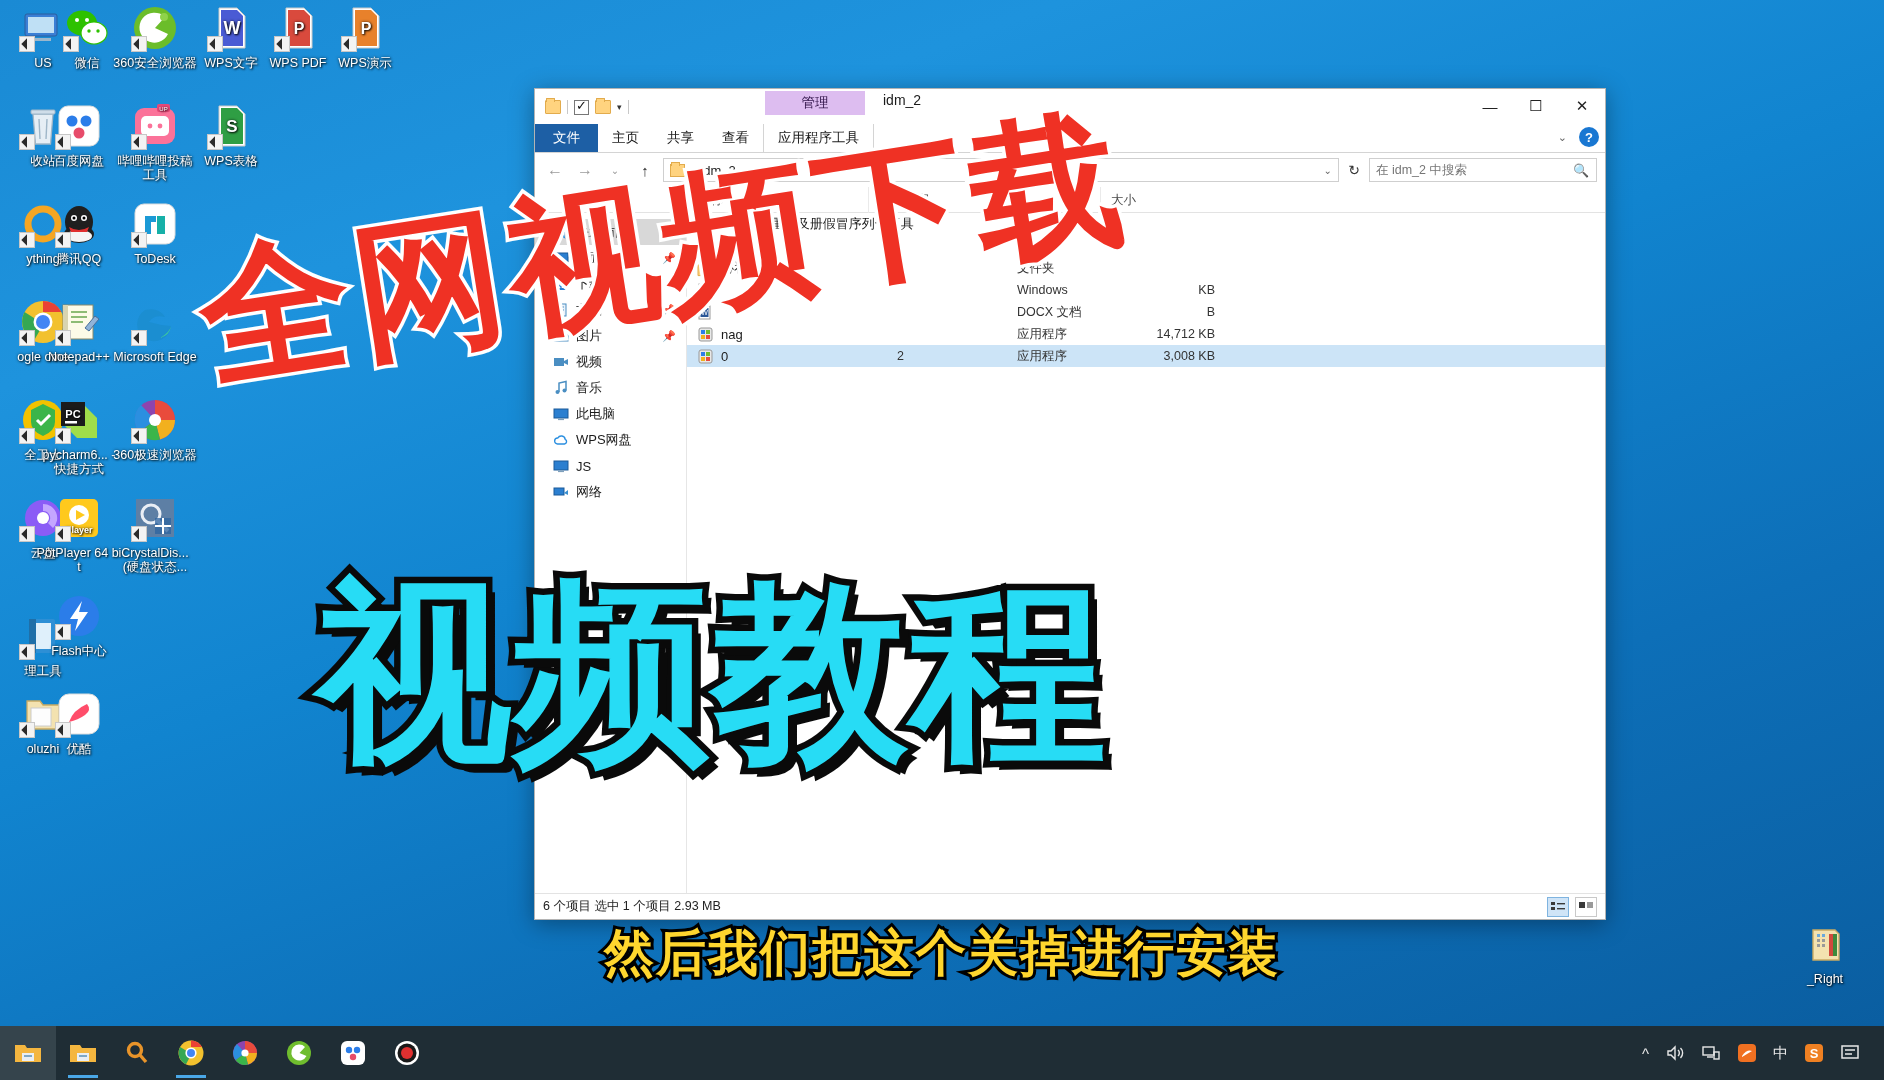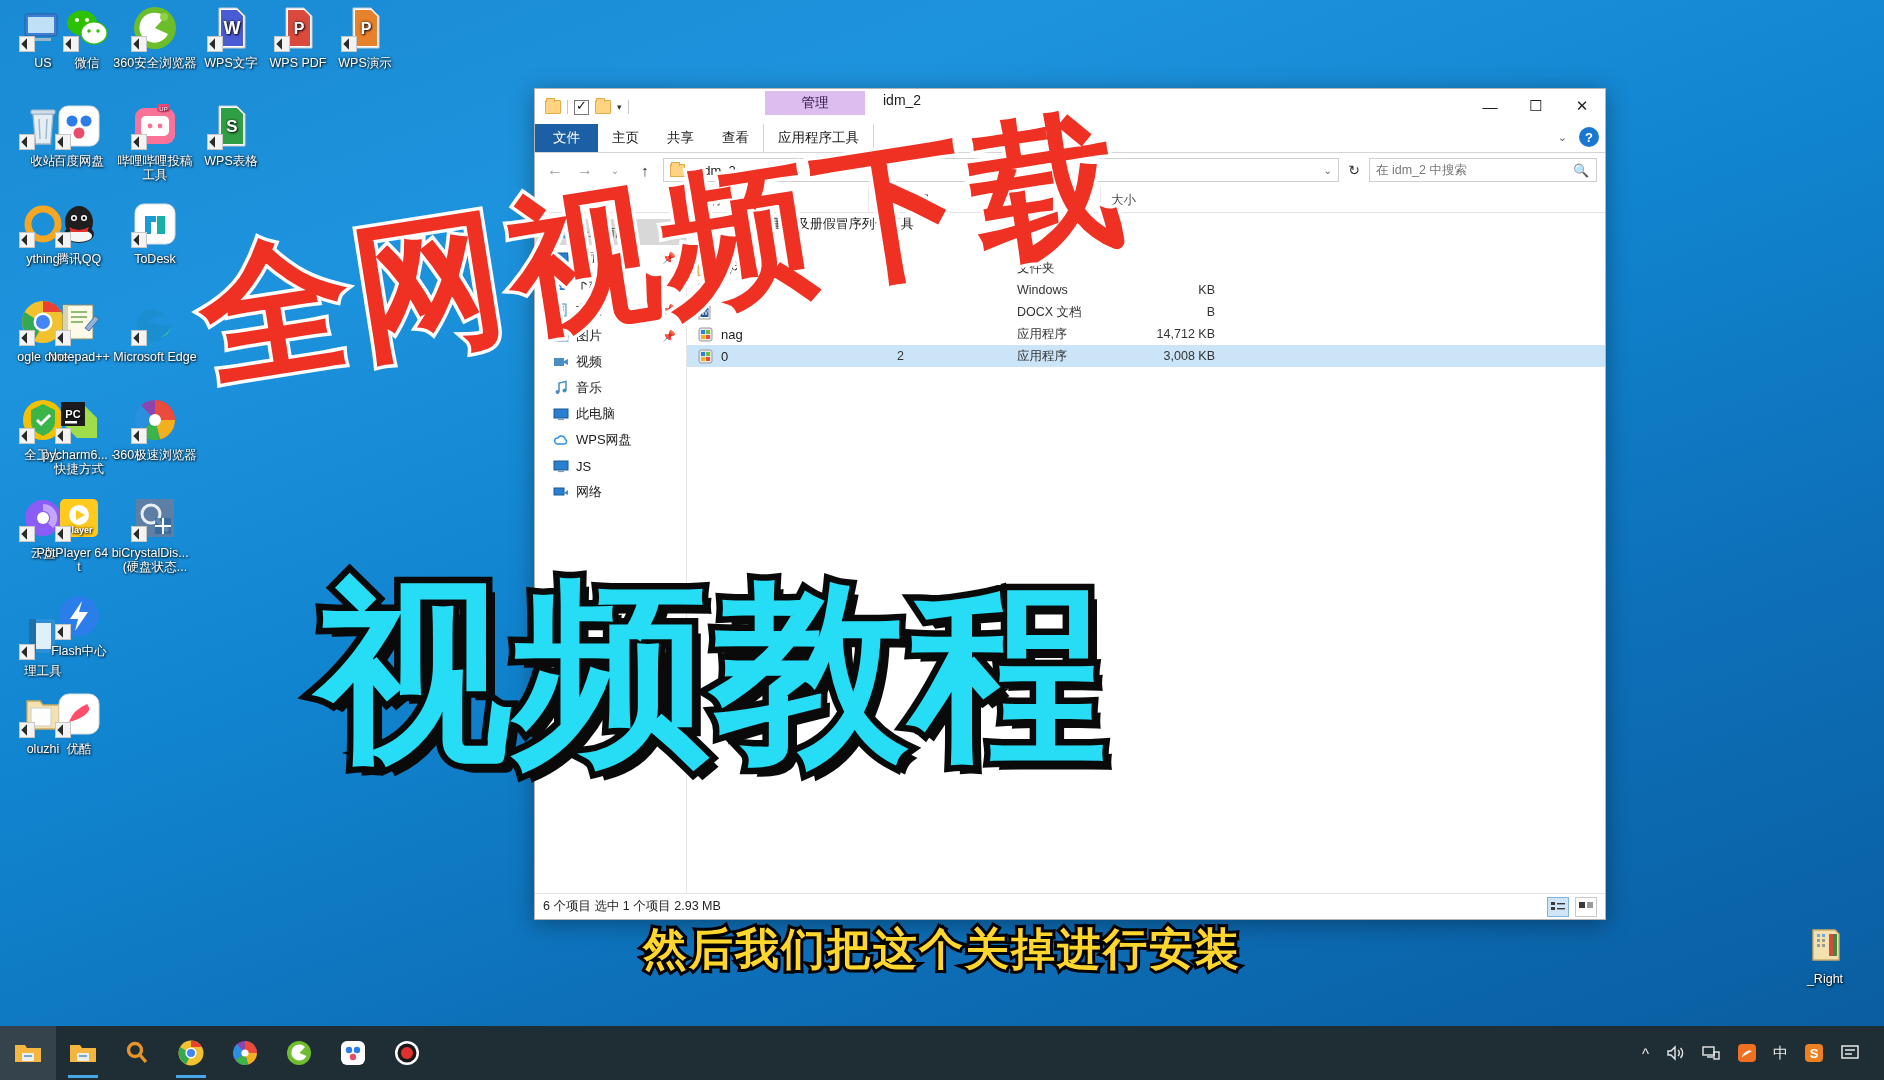--- a/index.html
+++ b/index.html
@@ -225,21 +225,21 @@
     paint-order: stroke fill;
     white-space: nowrap;
     text-shadow: 9px 9px 0 #0a0a0a;
     pointer-events: none;
   }
   .subtitle {
     position: absolute;
     left: 0; right: 0; top: 920px;
     text-align: center;
     font-family: Liberation Sans, sans-serif;
-    font-size: 44px; font-weight: 900;
+    font-size: 50px; font-weight: 900;
     color: #ffd62e;
     letter-spacing: 2px;
     -webkit-text-stroke: 6px #000;
     paint-order: stroke fill;
     pointer-events: none;
   }
 
   
   #taskbar {
     position: absolute; left: 0; bottom: 0; width: 1884px; height: 54px;

